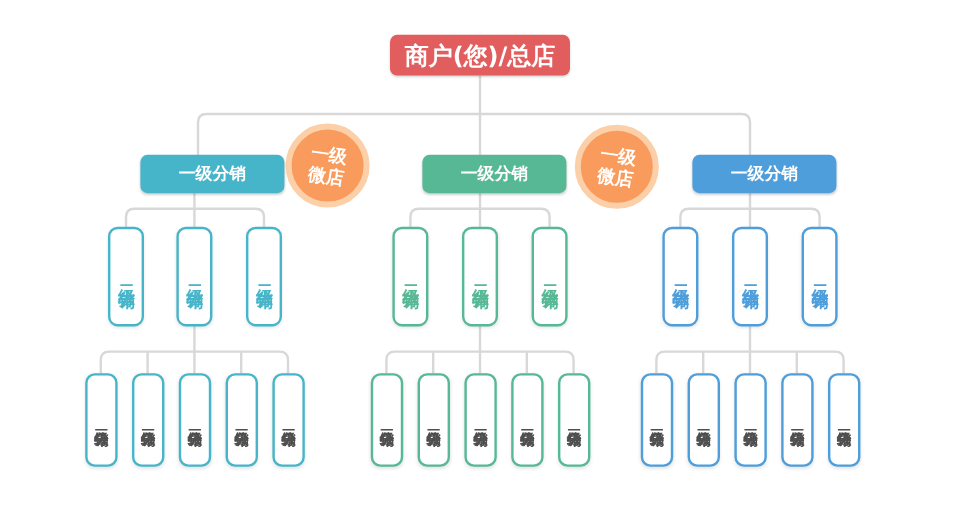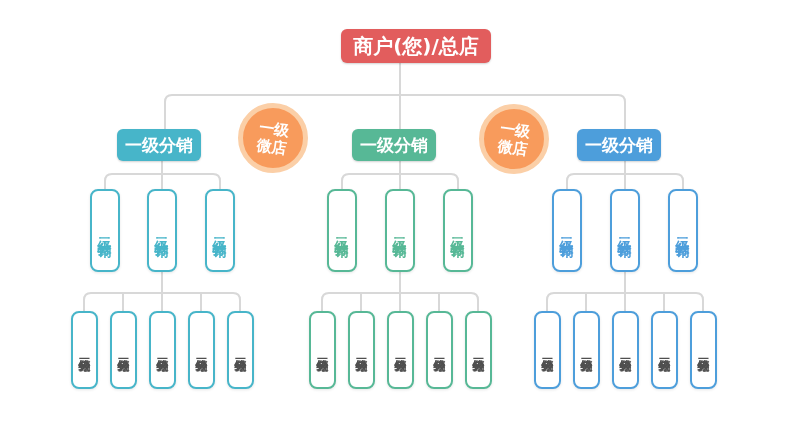--- a/index.html
+++ b/index.html
@@ -8,22 +8,22 @@
     position:relative; width:800px; height:430px; background:#fff;
     font-family:"DejaVu Sans","Liberation Sans",sans-serif; overflow:hidden;
   }
   .lines { position:absolute; left:0; top:0; }
   .conn { fill:none; stroke:var(--line-color,#d8d8d8); stroke-width:2; }
   .node {
     position:absolute; display:flex; align-items:center; justify-content:center;
     color:#fff; font-weight:bold; border-radius:6px;
     box-shadow:0 1px 2px rgba(0,0,0,.18);
   }
-  .root { left:325px; top:29px; width:150px; height:34px; font-size:20px;margin-left:16px; }
-  .lv1  { top:129px; width:84px; height:32px; font-size:17px; }
+  .root { left:325px; top:29px; width:150px; height:34px; font-size:20px; }
+  .lv1  { top:129px; width:120px; height:32px; font-size:14px; }
   .circle {
     position:absolute; width:70px; height:70px; border:5px solid; border-radius:50%;
     display:flex; flex-direction:column; align-items:center; justify-content:center;
     color:#fff; font-weight:bold; font-size:15px; line-height:1.2; text-align:center;
   }
   .circle-text { transform:rotate(8deg); }
   .vbox {
     position:absolute; background:#fff; border:2px solid; border-radius:8px;
     display:flex; align-items:center; justify-content:center;
     writing-mode:vertical-rl; text-orientation:upright;

